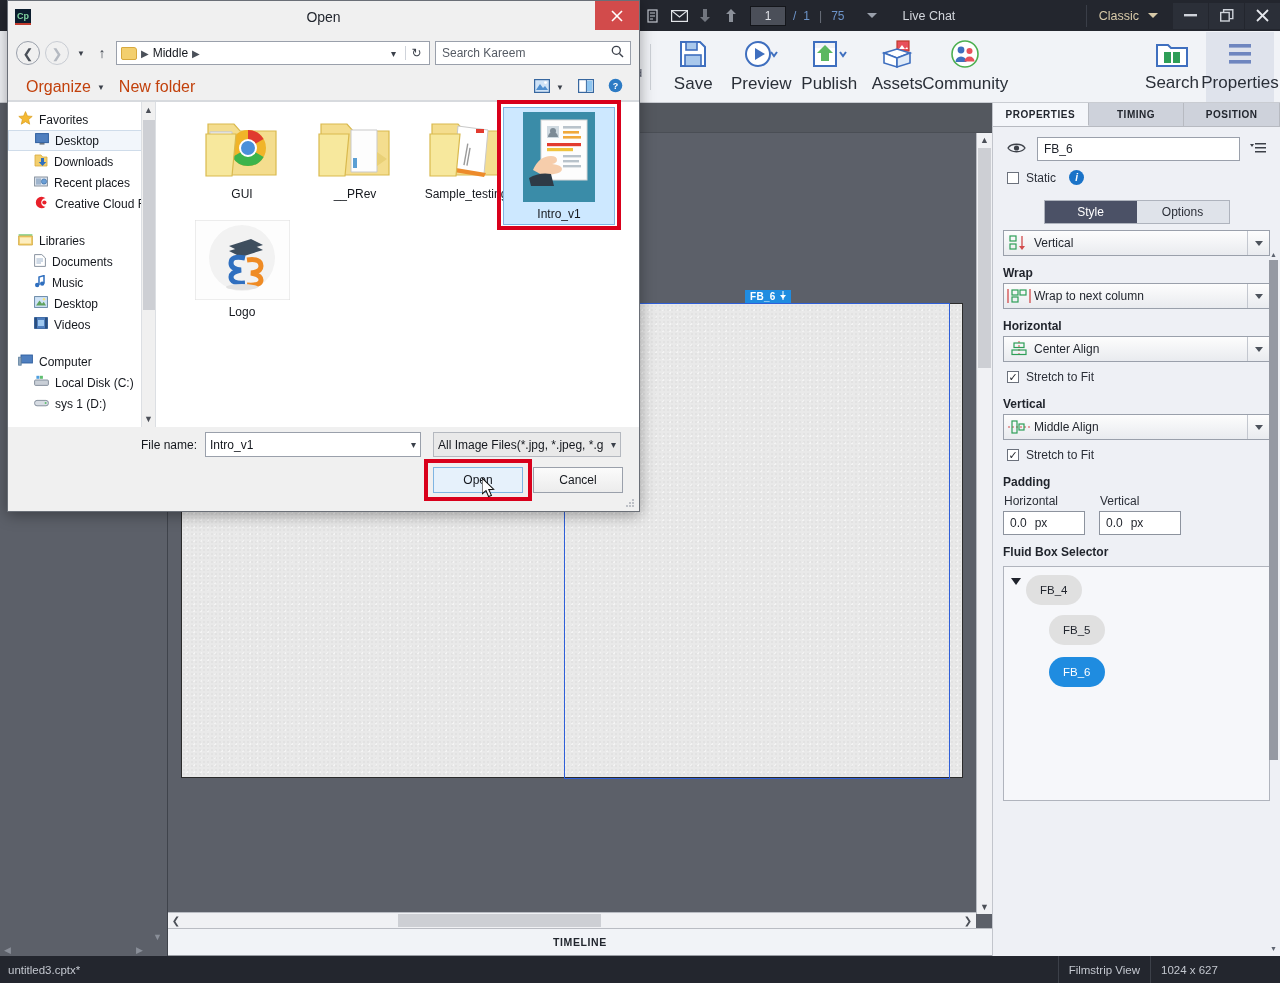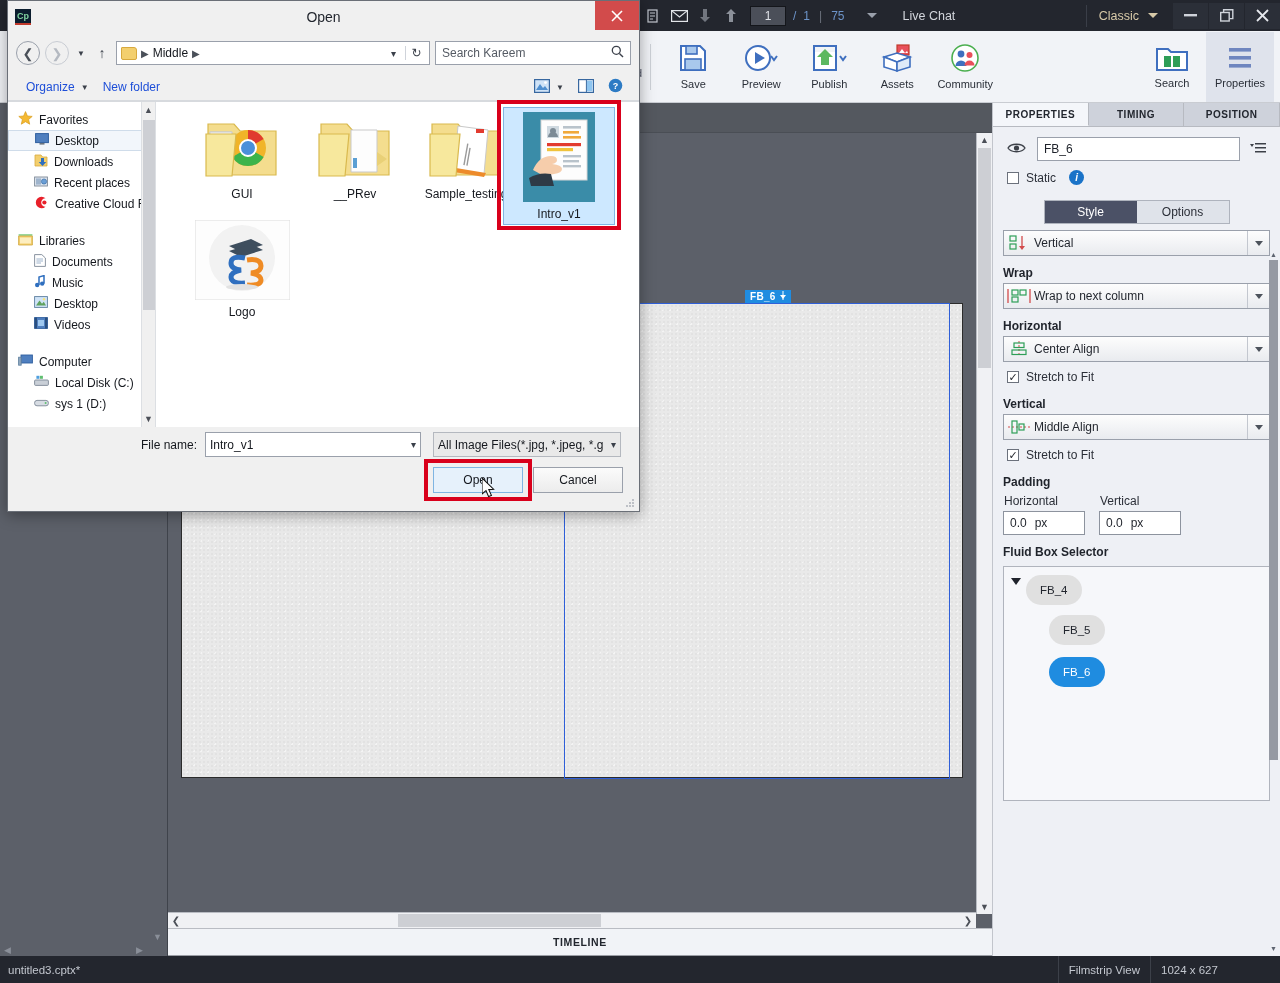--- a/index.html
+++ b/index.html
@@ -44,21 +44,21 @@
   .cp-ribbon {
     position: absolute; left: 0; top: 31px; width: 1280px; height: 72px;
     background: #f1f3f7; border-bottom: 1px solid #c9ccd2;
     display: flex; align-items: center;
   }
   .rb-item {
     width: 68px; height: 70px; display: flex; flex-direction: column;
     align-items: center; justify-content: center; gap: 3px;
     color: #2e3440; font-size: 11.5px;
   }
-  .rb-item .lbl { font-size: 11px; color: #2a2f38; }
+  .rb-item .lbl { font-size: 17px; color: #2a2f38; }
   .rb-div { width: 1px; height: 46px; background: #ccd0d7; margin: 0 8px; }
   .rb-item.active { background: #dfe3ec; }
 
   .cp-statusbar {
     position: absolute; left: 0; bottom: 0; width: 1280px; height: 27px;
     background: #23262e; color: #c3c7cf; font-size: 11.5px;
     display: flex; align-items: center;
   }
   .cp-statusbar .doc { padding-left: 8px; flex: 1; }
   .sb-cell { border-left: 1px solid #3c4049; height: 27px; display: flex; align-items: center; padding: 0 10px; }
@@ -239,21 +239,21 @@
   .addr-v { margin-left: auto; color: #3b404a; font-size: 10px; padding: 0 5px; }
   .refresh { width: 22px; text-align: center; color: #3b404a; font-size: 12px; border-left: 1px solid #cfd3da; }
   .searchbox {
     width: 196px; height: 24px; background: #fff; border: 1px solid #9aa0ab;
     display: flex; align-items: center; padding: 0 6px; color: #555b64; font-size: 12px;
   }
   .dlg-tools {
     height: 27px; display: flex; align-items: center; padding: 0 8px; gap: 0;
     border-bottom: 1px solid #d7dade;
   }
-  .tool-link { font-size: 12px; color: #1d4ed8; padding-right: 6px; }
+  .tool-link { font-size: 16px; color: #c2410c; padding-right: 6px; }
   .dlg-main { display: flex; height: 326px; border-top: 1px solid #d7dade; }
   .dlg-side {
     width: 148px; background: #fff; border-right: 1px solid #dcdfe3; position: relative; overflow: hidden;
   }
   .side-item { display: flex; align-items: center; gap: 6px; height: 21px; padding-left: 10px; font-size: 12px; color: #15181e; white-space: nowrap; }
   .side-item.child { padding-left: 26px; }
   .side-item.selected { background: #f2f6fb; border: 1px solid #cfdcea; height: 21px; }
   .side-scroll { position: absolute; right: 0; top: 0; bottom: 0; width: 14px; background: #f0f0f0; border-left: 1px solid #dcdfe3; }
   .side-sc-thumb { position: absolute; left: 1px; top: 18px; width: 12px; height: 190px; background: #cdcfd4; }
   .dlg-files { flex: 1; background: #fff; position: relative; }

